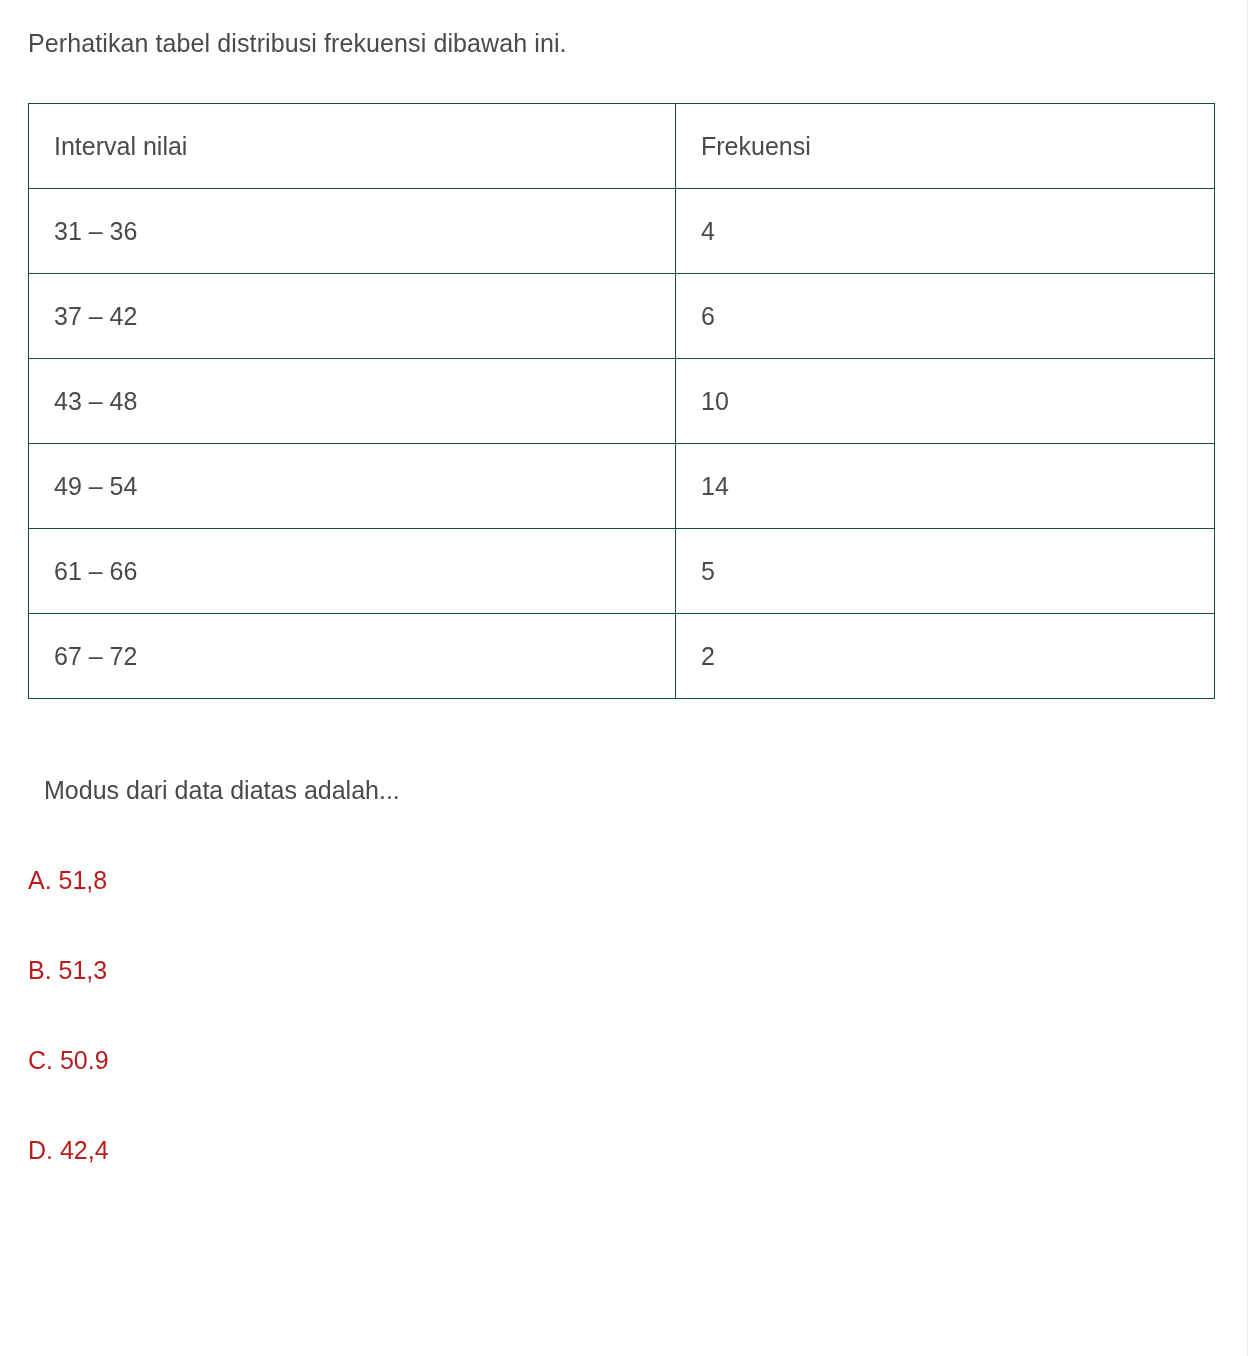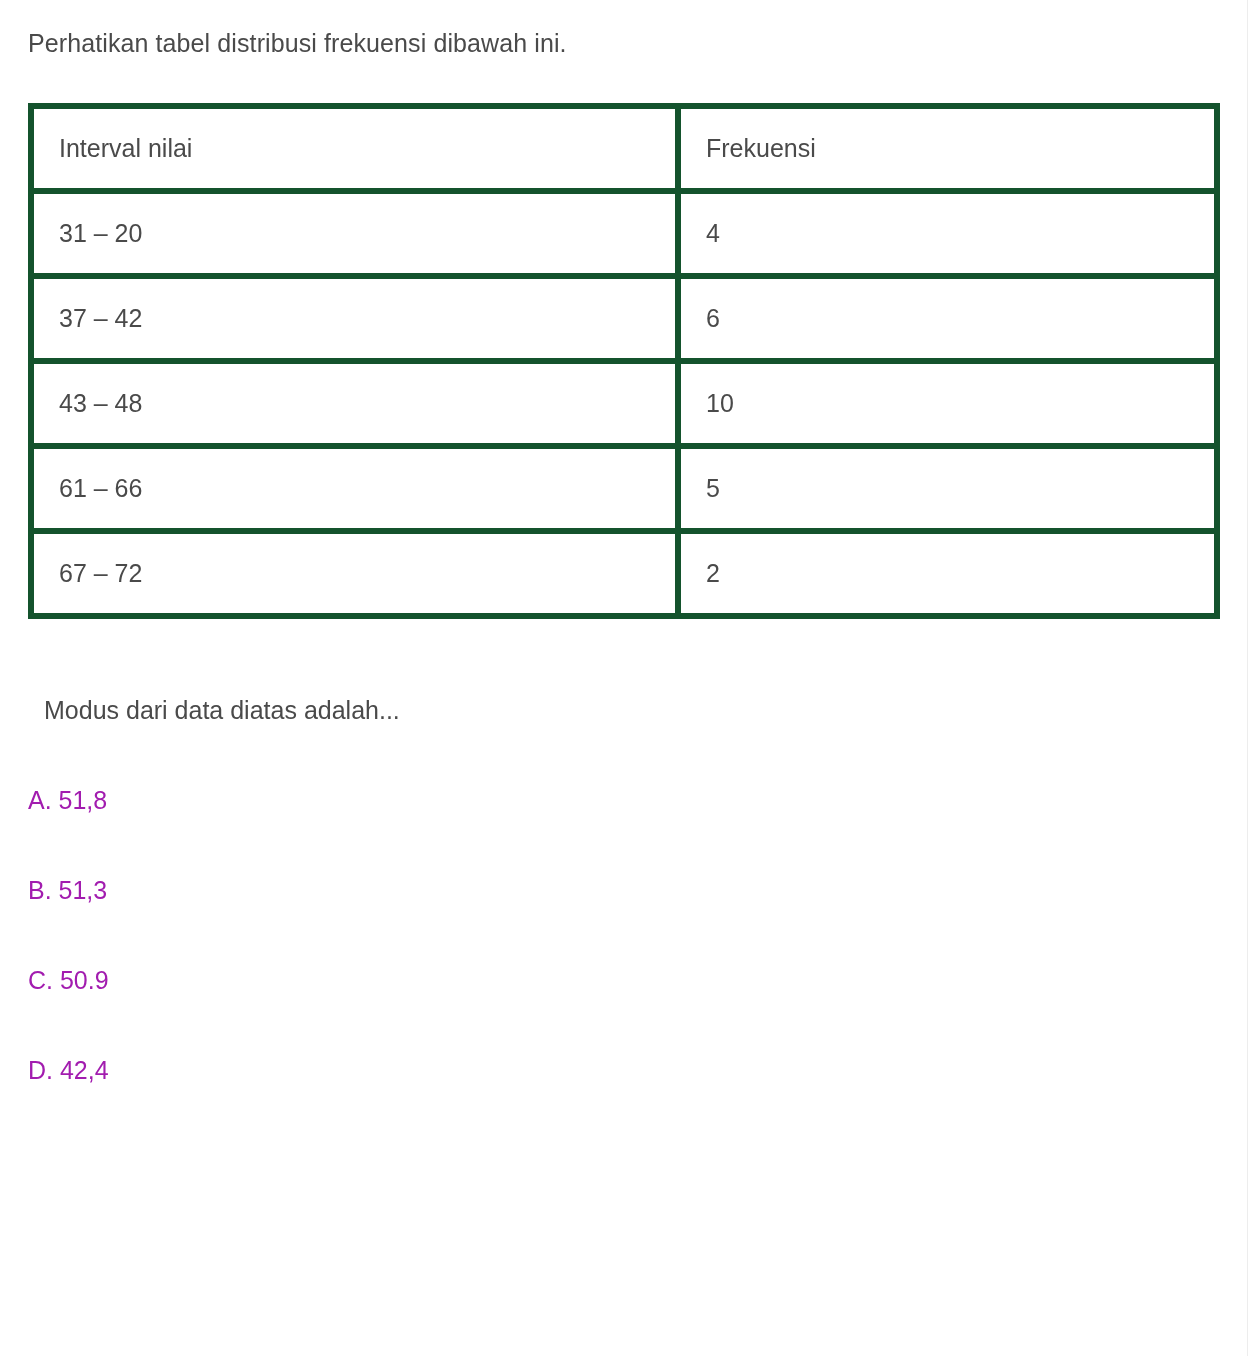--- a/index.html
+++ b/index.html
@@ -47,21 +47,21 @@
 
   .freq-table {
     margin-top: 43px;
     border-collapse: collapse;
     width: 1186px;
     table-layout: fixed;
     background: #ffffff;
   }
   .freq-table th,
   .freq-table td {
-    border: 6px solid #14532d;
+    border: 1px solid #14532d;
     height: 85px;
     box-sizing: border-box;
     padding: 0 0 0 25px;
     text-align: left;
     vertical-align: middle;
     font-weight: normal;
     font-size: 25px;
     color: #4a4a4a;
     background: #ffffff;
   }
@@ -77,21 +77,21 @@
   }
 
   .options {
     margin: 0;
     padding: 0;
     list-style: none;
   }
   .option-item {
     font-size: 25px;
     line-height: 34px;
-    color: #a21caf;
+    color: #b91c1c;
     margin-top: 56px;
   }
 </style>
 </head>
 <body>
 
 <div class="page-edge-rule"></div>
 
 <div class="content">
 
@@ -103,30 +103,34 @@
       <col class="col-frekuensi">
     </colgroup>
     <thead>
       <tr>
         <th>Interval nilai</th>
         <th>Frekuensi</th>
       </tr>
     </thead>
     <tbody>
       <tr>
-        <td>31 – 20</td>
+        <td>31 – 36</td>
         <td>4</td>
       </tr>
       <tr>
         <td>37 – 42</td>
         <td>6</td>
       </tr>
       <tr>
         <td>43 – 48</td>
         <td>10</td>
+      </tr>
+      <tr>
+        <td>49 – 54</td>
+        <td>14</td>
       </tr>
       <tr>
         <td>61 – 66</td>
         <td>5</td>
       </tr>
       <tr>
         <td>67 – 72</td>
         <td>2</td>
       </tr>
     </tbody>

